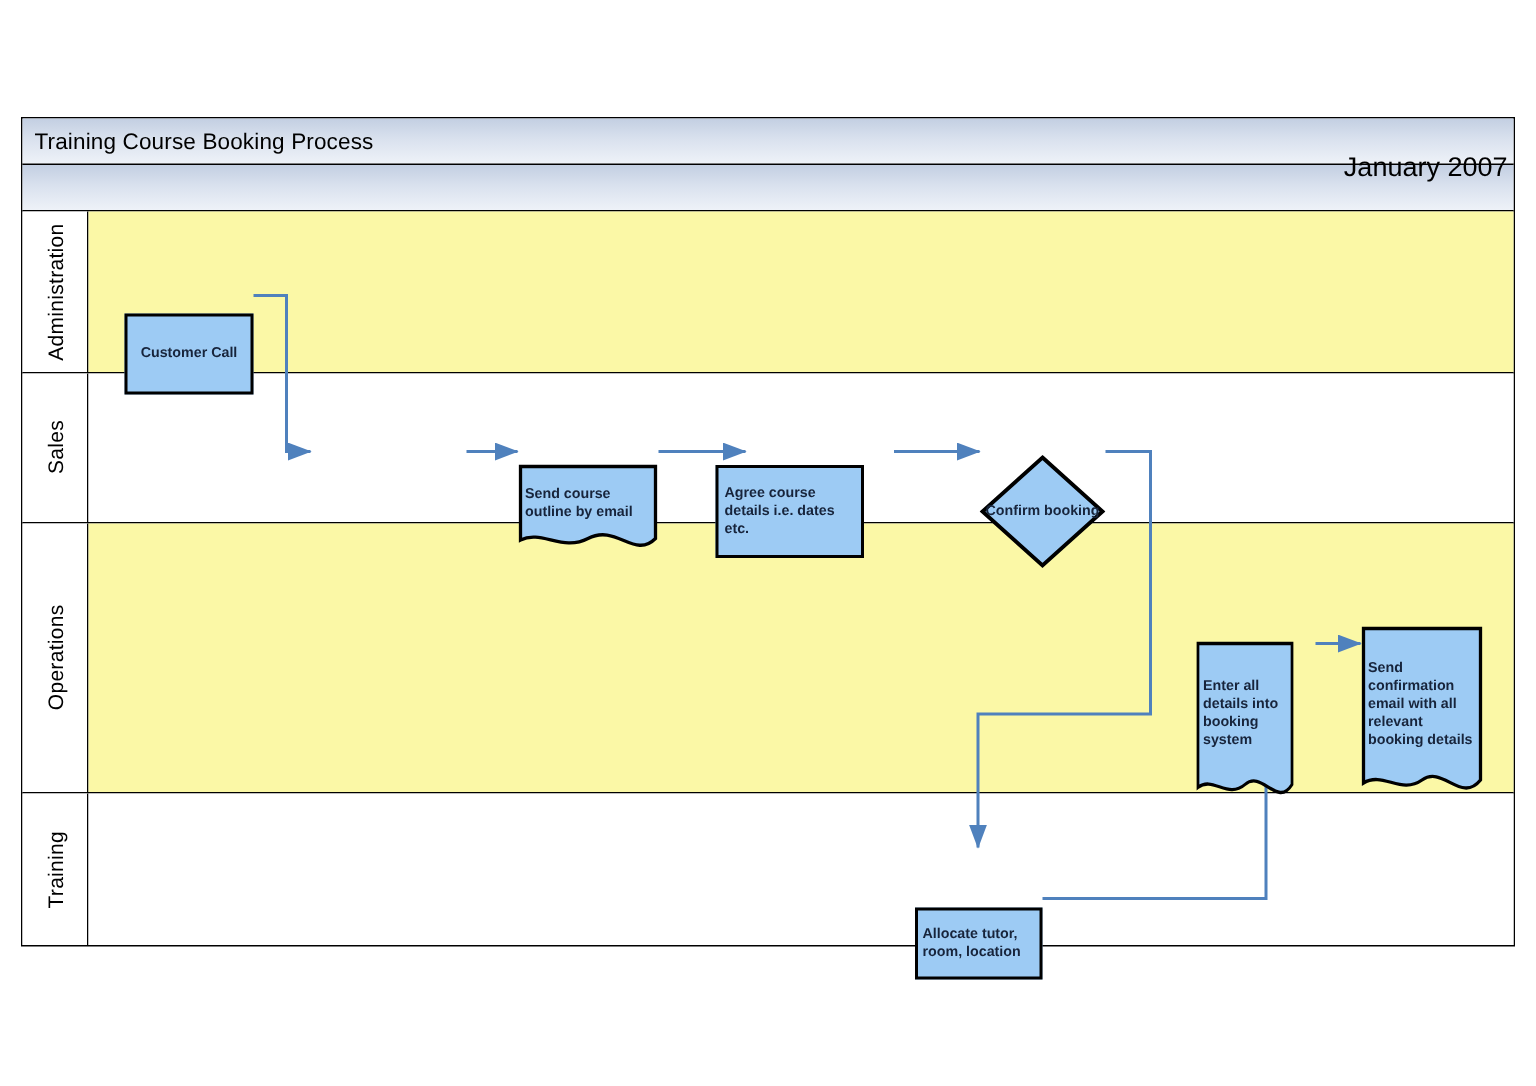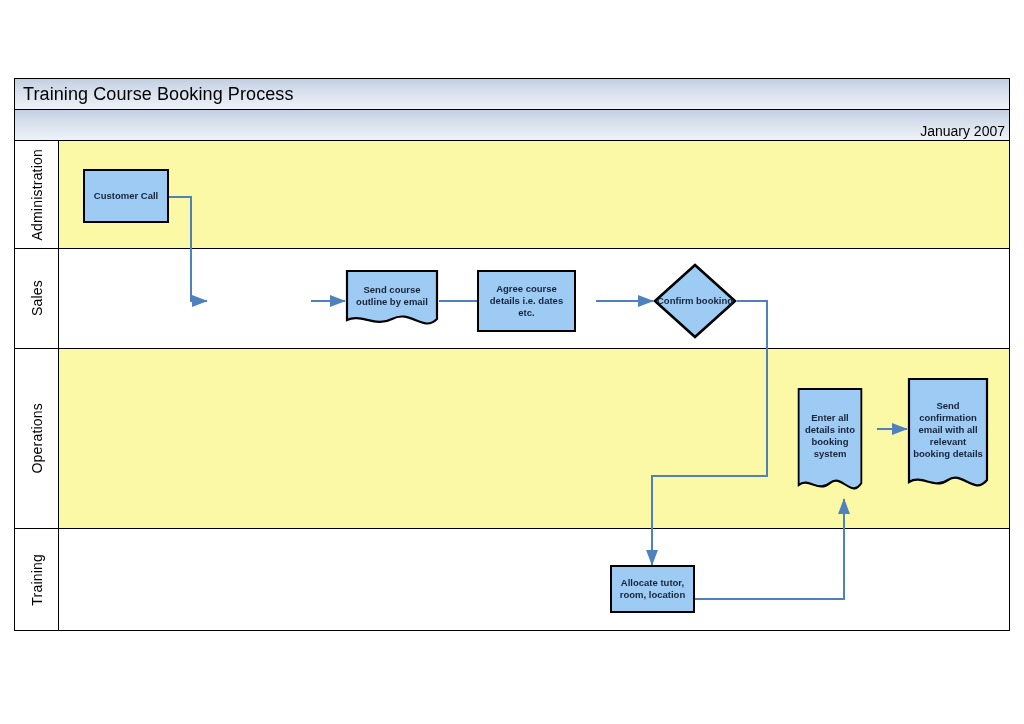--- a/index.html
+++ b/index.html
@@ -12,29 +12,29 @@
     position:absolute;left:14px;top:78px;width:996px;height:553px;
     border:1.5px solid #000;box-sizing:border-box;background:#fff;
   }
 
   .title-bar{
     position:absolute;left:0;top:0;width:100%;height:31px;
     background:linear-gradient(to bottom,#c3cfe2 0%,#d9e1ee 45%,#eef2f8 100%);
     border-bottom:1.5px solid #000;box-sizing:border-box;
     display:flex;align-items:center;
   }
-  .title-bar .txt{font-size:18px;color:#000;padding-left:8px;letter-spacing:.1px;}
+  .title-bar .txt{font-size:15px;color:#000;padding-left:8px;letter-spacing:.1px;}
 
   .date-bar{
     position:absolute;left:0;top:31px;width:100%;height:31px;
     background:linear-gradient(to bottom,#c3cfe2 0%,#d9e1ee 45%,#eef2f8 100%);
     border-bottom:1.5px solid #000;box-sizing:border-box;
     display:flex;align-items:flex-end;justify-content:flex-end;
   }
-  .date-bar .txt{font-size:14px;color:#000;padding-right:4px;padding-bottom:1px;text-align:center;}
+  .date-bar .txt{font-size:18px;color:#000;padding-right:4px;padding-bottom:18px;text-align:center;}
 
   
   .lanes{position:absolute;left:0;top:62px;width:100%;bottom:0;}
   .lane{position:absolute;left:0;width:100%;box-sizing:border-box;
         border-bottom:1.5px solid #000;display:flex;}
   .lane:last-child{border-bottom:none;}
   .lane-hdr{
     width:44px;flex:0 0 44px;border-right:1.5px solid #000;box-sizing:border-box;
     background:#ffffff;display:flex;align-items:center;justify-content:center;
   }
@@ -42,22 +42,22 @@
     writing-mode:vertical-rl;transform:rotate(180deg);
     font-size:14px;color:#000;white-space:nowrap;letter-spacing:.2px;
   }
   .lane-body{flex:1 1 auto;position:relative;}
   .lane-body.yellow{background:#fbf8a6;}
   .lane-body.white{background:#ffffff;}
 
   
   .shape{
     position:absolute;box-sizing:border-box;
-    display:flex;align-items:center;justify-content:center;text-align:center;
-    font-size:9.5px;font-weight:bold;color:#17243b;line-height:1.25;z-index:5;
+    display:flex;align-items:center;justify-content:center;text-align:left;
+    font-size:9.5px;font-weight:bold;color:#17243b;line-height:1.25;z-index:5;margin-top:40px;
   }
   .rect{
     background:#9dcbf4;border:2.5px solid #000;
   }
   .rect.thin{border-width:2px;}
 
   
   .doc{background:transparent;border:none;}
   .doc svg{position:absolute;left:0;top:0;width:100%;height:100%;}
   .doc .lbl{position:relative;z-index:2;padding:0 5px;}

